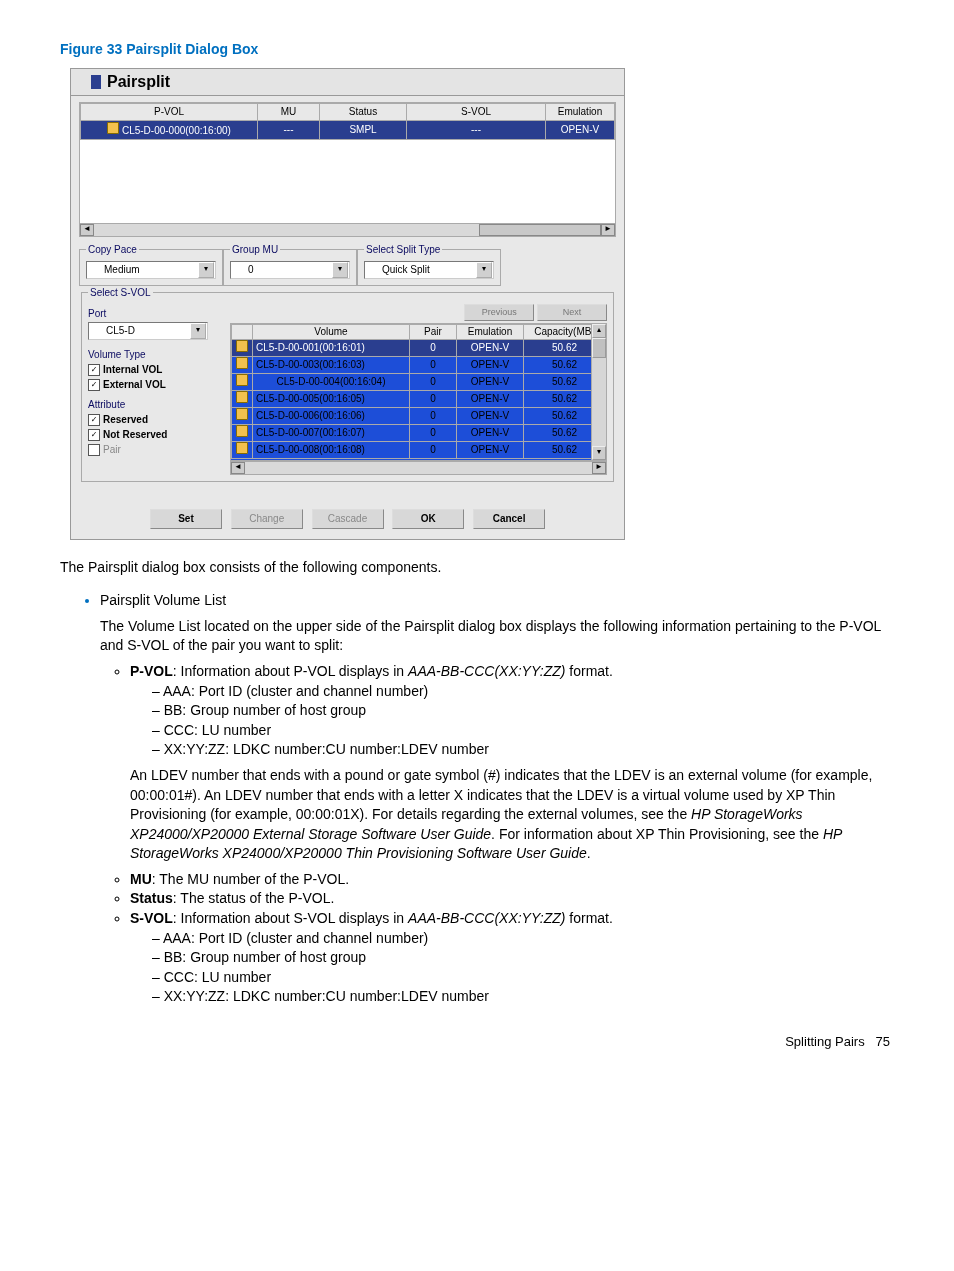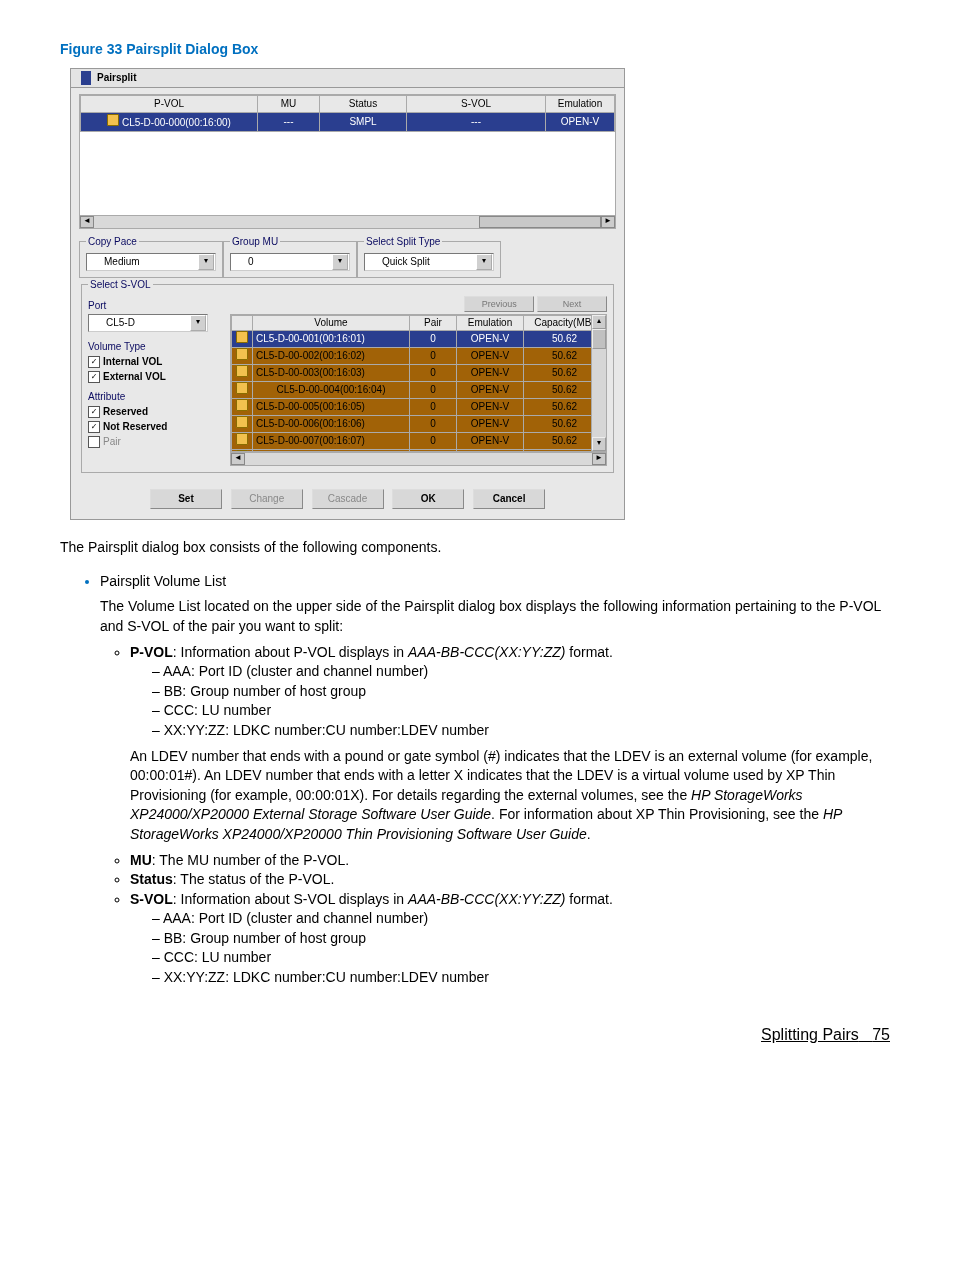--- a/index.html
+++ b/index.html
@@ -17,23 +17,23 @@
   .dialog {
     border: 1px solid #999;
     background: #e8e8e8;
     width: 553px;
     margin-left: 10px;
     font-family: "MS Sans Serif", Tahoma, sans-serif;
     font-size: 10px;
   }
   .dialog-title {
     background: #e4e4e4;
-    padding: 2px 10px;
+    padding: 2px 20px;
     font-weight: bold;
-    font-size: 10px;
+    font-size: 16px;
     border-bottom: 1px solid #999;
     display: flex; align-items: center;
   }
   .dialog-title .titlebar-icon {
     width: 10px; height: 14px; background: #2a3e8f; margin-right: 6px;
   }
   .dialog-body { padding: 6px 8px 10px 8px; }
   .upper-tbl { width: 100%; border-collapse: collapse; font-size: 10px; }
   .upper-tbl th { background: #e8e8e8; border: 1px solid #aaa; padding: 1px 3px; font-weight: normal; font-size: 10px;}
   .upper-tbl td { border: 1px solid #aaa; padding: 1px 3px; text-align: center; }
@@ -56,47 +56,47 @@
   .svol-left { float:left; width:135px; font-size:10px; }
   .svol-left .lbl { color:#0a0a60; margin:3px 0 1px 0;}
   .chk { display:flex; align-items:center; gap:3px; margin:1px 0;}
   .chk .box { width:10px; height:10px; border:1px solid #555; background:#fff; font-size:8px; line-height:9px; text-align:center; color:#000;}
   .svol-right { margin-left:142px; }
   .navbtns { text-align:right; margin-bottom:2px;}
   .btn-small {
     display:inline-block; border:1px outset #ddd; background:#d6d6d6; color:#777;
     font-size:9px; padding:1px 10px; min-width:48px; text-align:center;
   }
-  .tbl2wrap { border:1px solid #aaa; background:#a16207; height:136px; overflow:hidden; position:relative;}
+  .tbl2wrap { border:1px solid #aaa; background:#1d4ed8; height:136px; overflow:hidden; position:relative;}
   table.tbl2 { width:100%; border-collapse: collapse; font-size:10px;}
   table.tbl2 th { background:#e8e8e8; border:1px solid #aaa; padding:0 3px; font-weight:normal; font-size:10px;}
   table.tbl2 td { border:1px solid #aaa; padding:0 3px; text-align:center; }
   tr.hi td { background:#2a3e8f; color:#fff;}
   .lefticon { width:14px; text-align:left; }
   .ic { display:inline-block; width:10px; height:10px; background:#f2c14e; border:1px solid #8a6d00; border-radius:1px;}
   .vscroll { position:absolute; right:0; top:0; bottom:0; width:14px; background:#d6d6d6; border-left:1px solid #aaa; display:flex; flex-direction:column; justify-content:space-between;}
   .vscroll .up,.vscroll .dn{height:12px;background:#ccc;border:1px outset #eee;font-size:8px;text-align:center;line-height:10px;}
   .vscroll .vthumb{ height:18px; background:#c0c0c0; border:1px outset #eee;}
-  .bottom-btns { clear:both; text-align:center; margin-top:16px;}
+  .bottom-btns { clear:both; text-align:center; margin-top:27px;}
   .bottom-btns .b {
     display:inline-block; border:1px outset #ddd; background:#d8d8d8; padding:2px 0;
     width:70px; text-align:center; font-size:10px; margin:0 3px;
   }
   .bottom-btns .b.disabled { color:#888; }
 
   
   .body-text { margin-top: 18px; font-size: 14px; }
   ul.outer { list-style: disc; padding-left: 40px; margin: 10px 0;}
   ul.outer > li::marker { color:#0070c0; }
   .sub-para { margin: 6px 0 6px 0; }
   ul.circ { list-style: circle; padding-left: 30px; }
   ul.dash { list-style: none; padding-left: 22px; }
   ul.dash li::before { content: "–  "; }
   .italic { font-style: italic; }
-  .footer { position: relative; margin-top: 36px; font-size: 16px; text-align: right; padding-right: 4px; text-decoration: underline;}
+  .footer { position: relative; margin-top: 26px; font-size: 13px; text-align: right; padding-right: 4px;}
 </style>
 </head>
 <body>
 
 <div class="fig-caption">Figure 33 Pairsplit Dialog Box</div>
 
 <div class="dialog">
   <div class="dialog-title">
     <span class="titlebar-icon"></span>
     <span>Pairsplit</span>
@@ -206,27 +206,20 @@
               <th style="width:150px">Volume</th>
               <th style="width:40px">Pair</th>
               <th style="width:60px">Emulation</th>
               <th>Capacity(MB)</th>
             </tr>
             </tbody>
               <tbody id="tbl2body">
                 <tr class="hi">
                   <td class="lefticon"><span class="ic"></span></td>
                   <td style="text-align:left">CL5-D-00-001(00:16:01)</td>
-                  <td>0</td>
-                  <td>OPEN-V</td>
-                  <td>50.62</td>
-                </tr>
-                <tr>
-                  <td class="lefticon"><span class="ic"></span></td>
-                  <td style="text-align:left">CL5-D-00-002(00:16:02)</td>
                   <td>0</td>
                   <td>OPEN-V</td>
                   <td>50.62</td>
                 </tr>
                 <tr>
                   <td class="lefticon"><span class="ic"></span></td>
                   <td style="text-align:left">CL5-D-00-003(00:16:03)</td>
                   <td>0</td>
                   <td>OPEN-V</td>
                   <td>50.62</td>

